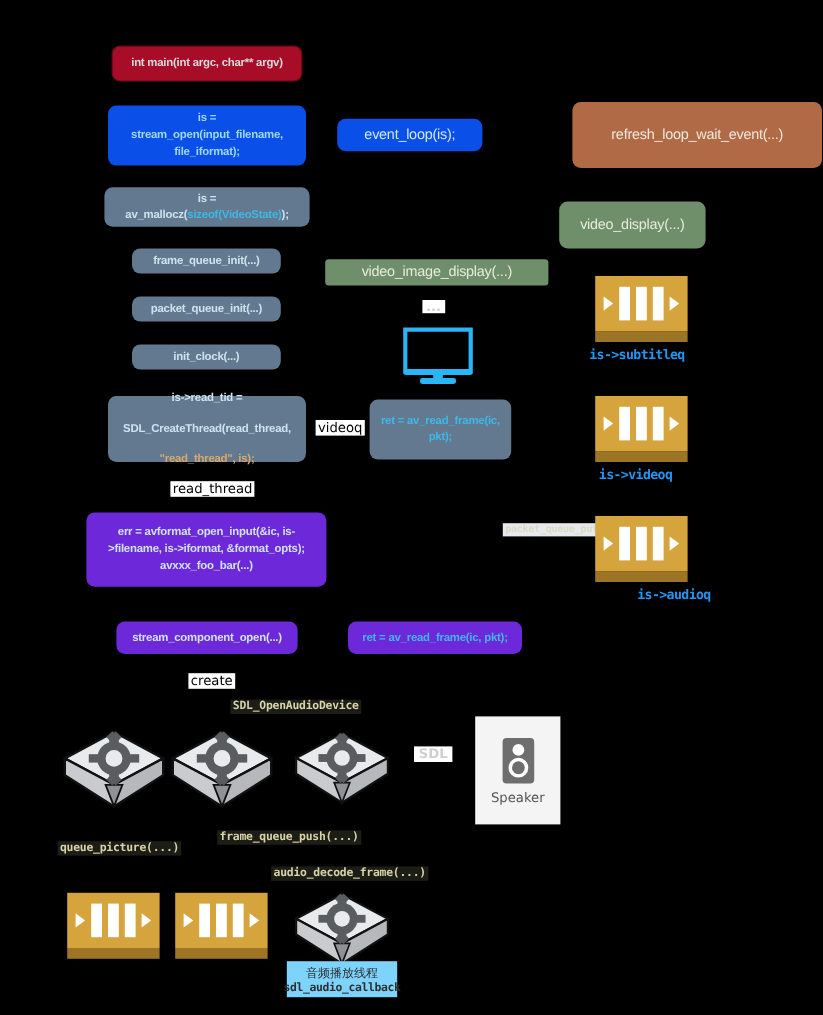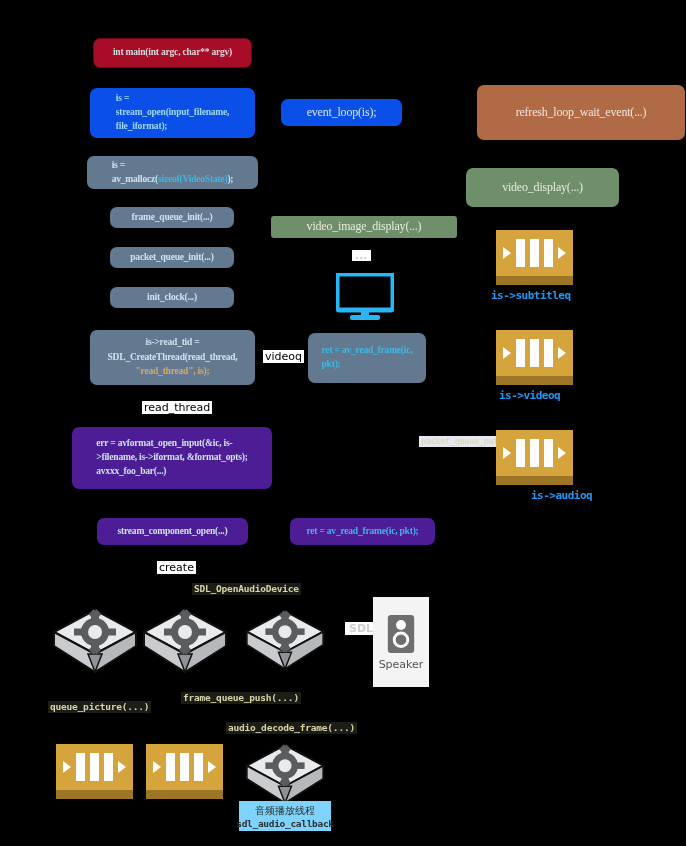--- a/index.html
+++ b/index.html
@@ -15,33 +15,33 @@
   }
   #canvas { position: absolute; inset: 0; }
 
   
   .node {
     position: absolute;
     border-radius: 7px;
     display: flex;
     align-items: center;
     justify-content: center;
-    text-align: left;
-    font-family: Liberation Serif, serif;
+    text-align: center;
+    font-family: Liberation Sans, sans-serif;
     font-size: 9.5px;
     font-weight: bold;
     line-height: 1.45;
     letter-spacing: -0.2px;
     padding: 4px 6px;
     white-space: pre-line;
   }
   .node.red    { background:#a80d27; color:#d7dbe0; border:1px solid #6d0818; }
   .node.blue   { background:#0a4fe8; color:#9fd7f5; }
   .node.slate  { background:#62798f; color:#cfe3ef; }
-  .node.purple { background:#4c1d95; color:#cfe3ef; }
+  .node.purple { background:#6d28d9; color:#cfe3ef; }
   .node.brown  { background:#b06b46; color:#efe7dd; }
   .node.green  { background:#6f8f6a; color:#e6ebdb; }
 
   .node .cyan { color:#3fb8e8; }
   .node .tan  { color:#d9a96a; }
 
   
   .lbl {
     position: absolute;
     font-family: "DejaVu Sans", "Liberation Sans", sans-serif;
@@ -123,25 +123,25 @@
     <span><span>is =
 av_mallocz(</span><span class="cyan">sizeof(VideoState)</span><span>);</span></span>
   </div>
 
   <div class="node slate" style="left:110px; top:207px; width:124px; height:21px;">frame_queue_init(...)</div>
 
   <div class="node slate" style="left:110px; top:247px; width:124px; height:21px;">packet_queue_init(...)</div>
 
   <div class="node slate" style="left:110px; top:287px; width:124px; height:21px;">init_clock(...)</div>
 
-  <div class="node green" style="left:466px; top:168px; width:153px; height:39px; font-size:12px; font-weight:normal;">video_display(...)</div>
+  <div class="node green" style="left:466px; top:168px; width:122px; height:39px; font-size:12px; font-weight:normal;">video_display(...)</div>
 
   <div class="node green" style="left:271px; top:216px; width:186px; height:22px; font-size:12px; font-weight:normal; border-radius:3px;">video_image_display(...)</div>
 
-  <div class="node slate" style="left:90px; top:330px; width:165px; height:55px; flex-direction:column; gap:1px;">
+  <div class="node slate" style="left:90px; top:330px; width:165px; height:55px; flex-direction:column; gap:12px;">
     <div>is-&gt;read_tid =</div>
     <div>SDL_CreateThread(read_thread,</div>
     <div class="tan">"read_thread", is);</div>
   </div>
 
   <div class="lbl white" style="left:263px; top:350px;">videoq</div>
 
   <div class="lbl white" style="left:142px; top:401px;">read_thread</div>
 
   <div class="node slate" style="left:308px; top:333px; width:118px; height:50px;">
@@ -268,21 +268,21 @@
           <rect x="9" y="-15" width="8" height="7" transform="rotate(-45)"></rect>
         </g>
         <circle cx="0" cy="0" r="14" fill="#5a5d60"></circle>
         <circle cx="0" cy="0" r="7" fill="#e9eaec"></circle>
       </g>
     </svg>
   </div>
 
   <div class="lbl ghost" style="left:345px; top:622px; padding:1px 4px;">SDL</div>
 
-  <div class="speaker-card" style="left:373px; top:597px; width:56px; height:90px;">
+  <div class="speaker-card" style="left:396px; top:597px; width:71px; height:90px;">
     <svg viewBox="0 0 34 48" width="28" height="40" aria-hidden="true">
       <rect x="1" y="1" width="32" height="46" rx="4" fill="#6e6e6e"></rect>
       <circle cx="17" cy="13" r="6" fill="#fff"></circle>
       <circle cx="17" cy="31" r="10" fill="#fff"></circle>
       <circle cx="17" cy="31" r="6.5" fill="#6e6e6e"></circle>
     </svg>
     <div class="cap">Speaker</div>
   </div>
 
   <div class="lbl dark" style="left:133px; top:692px;margin-left:48px;">frame_queue_push(...)</div>

